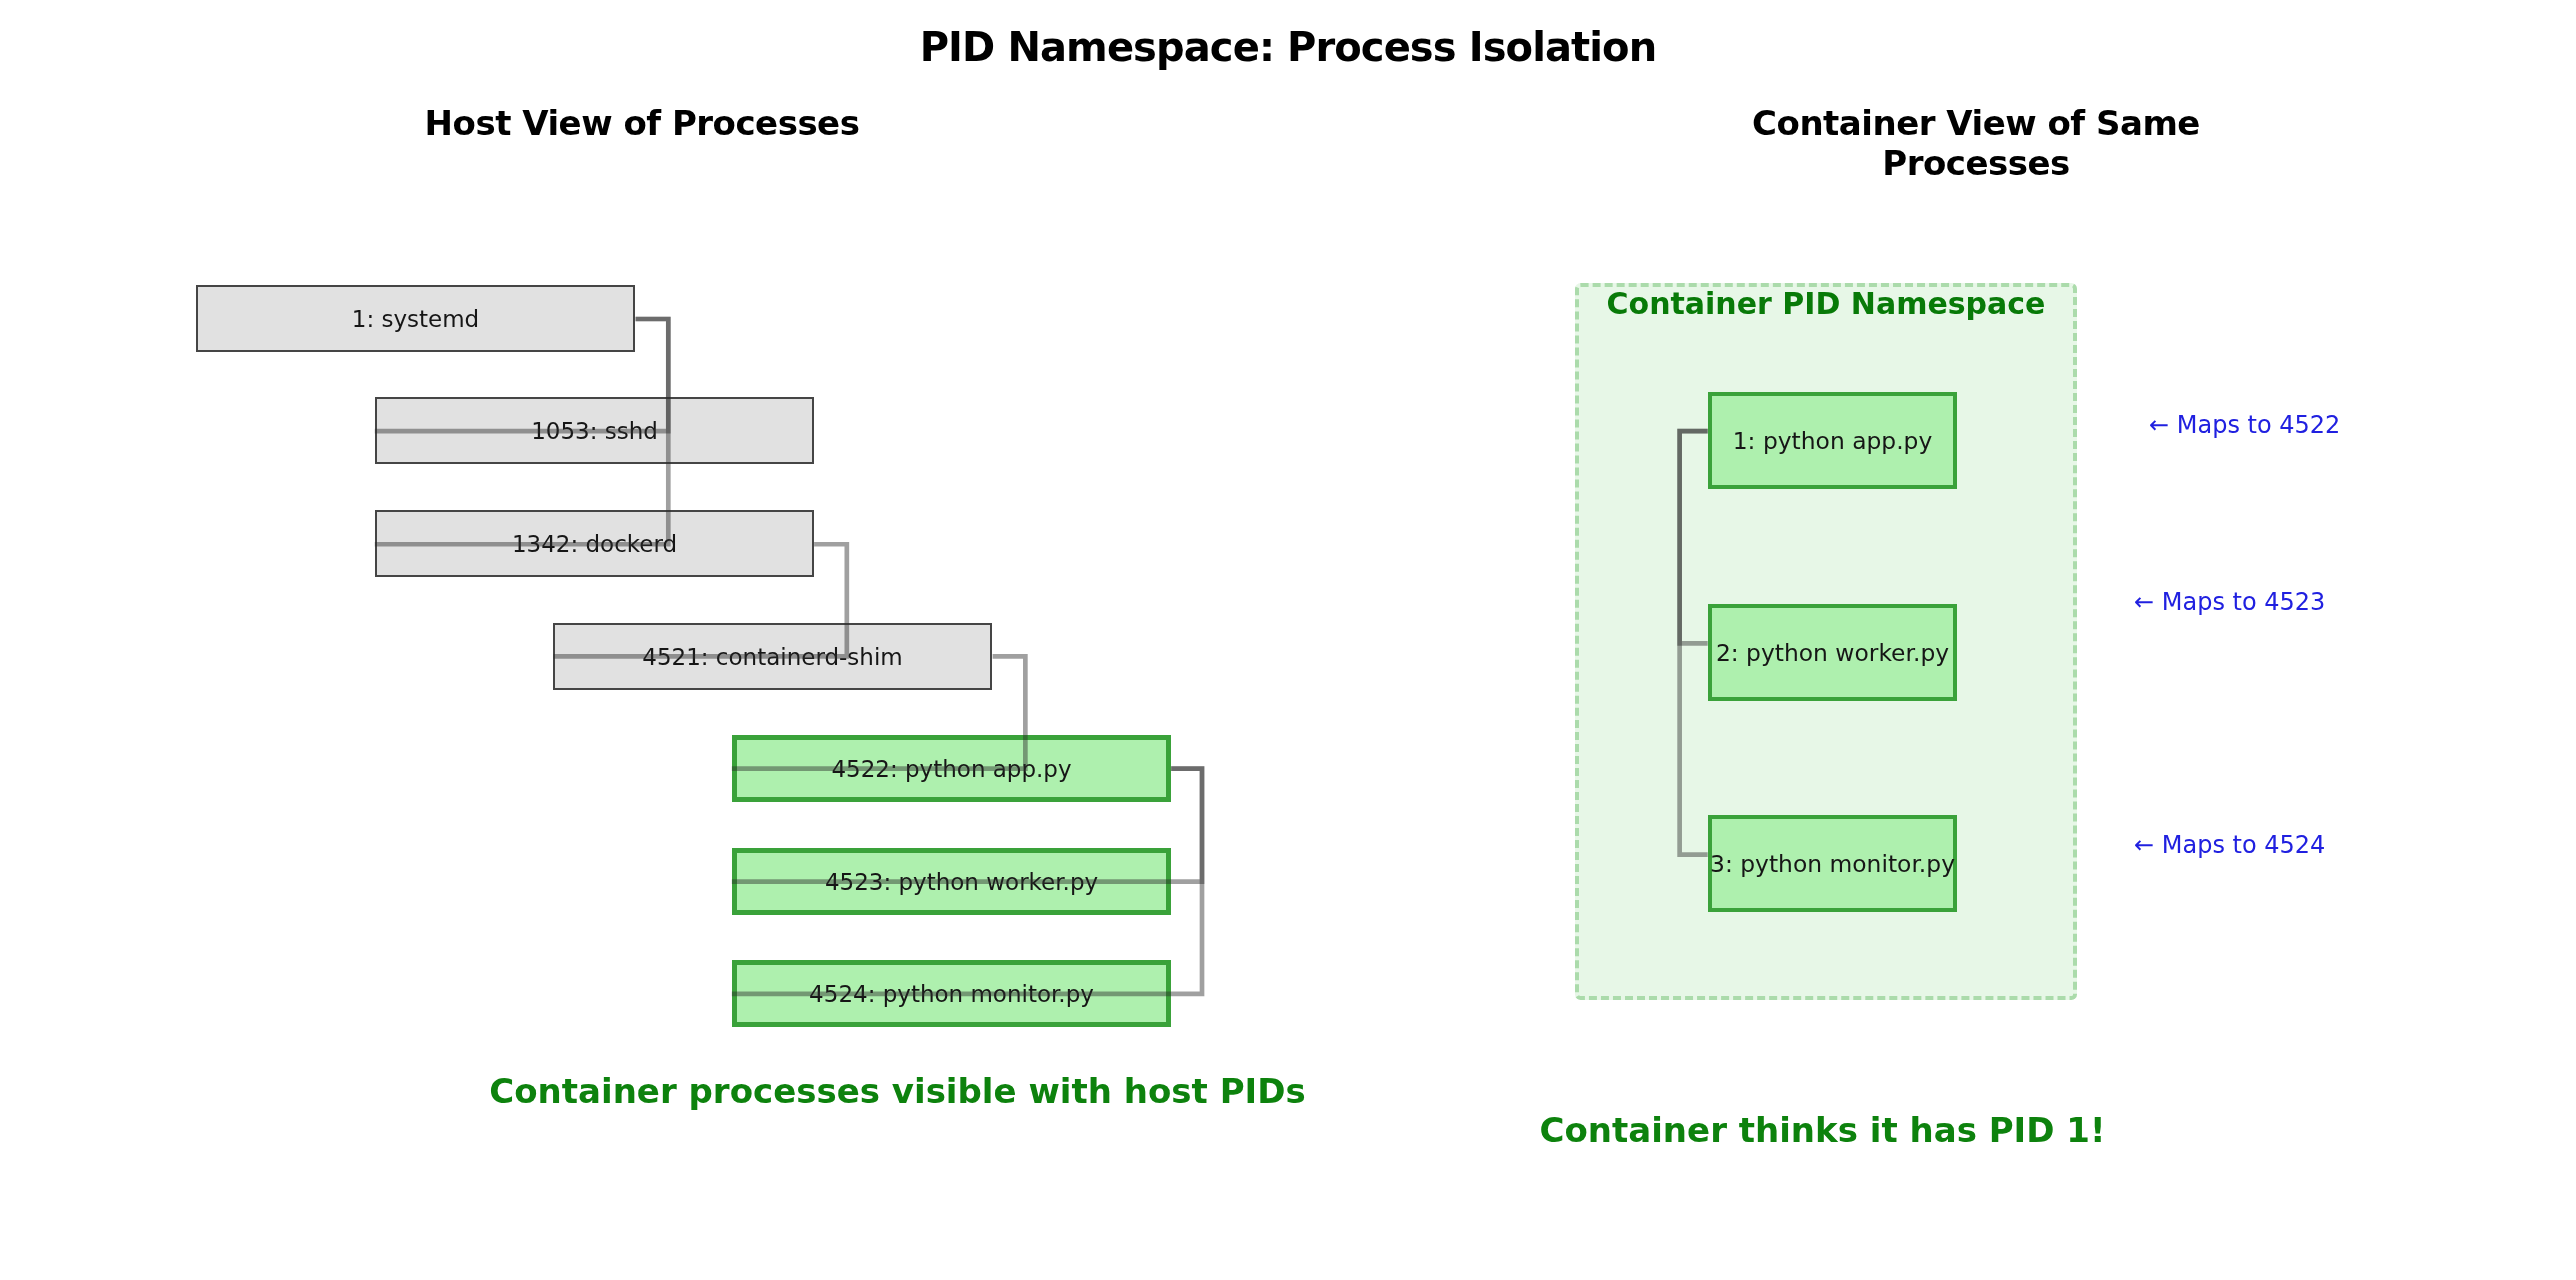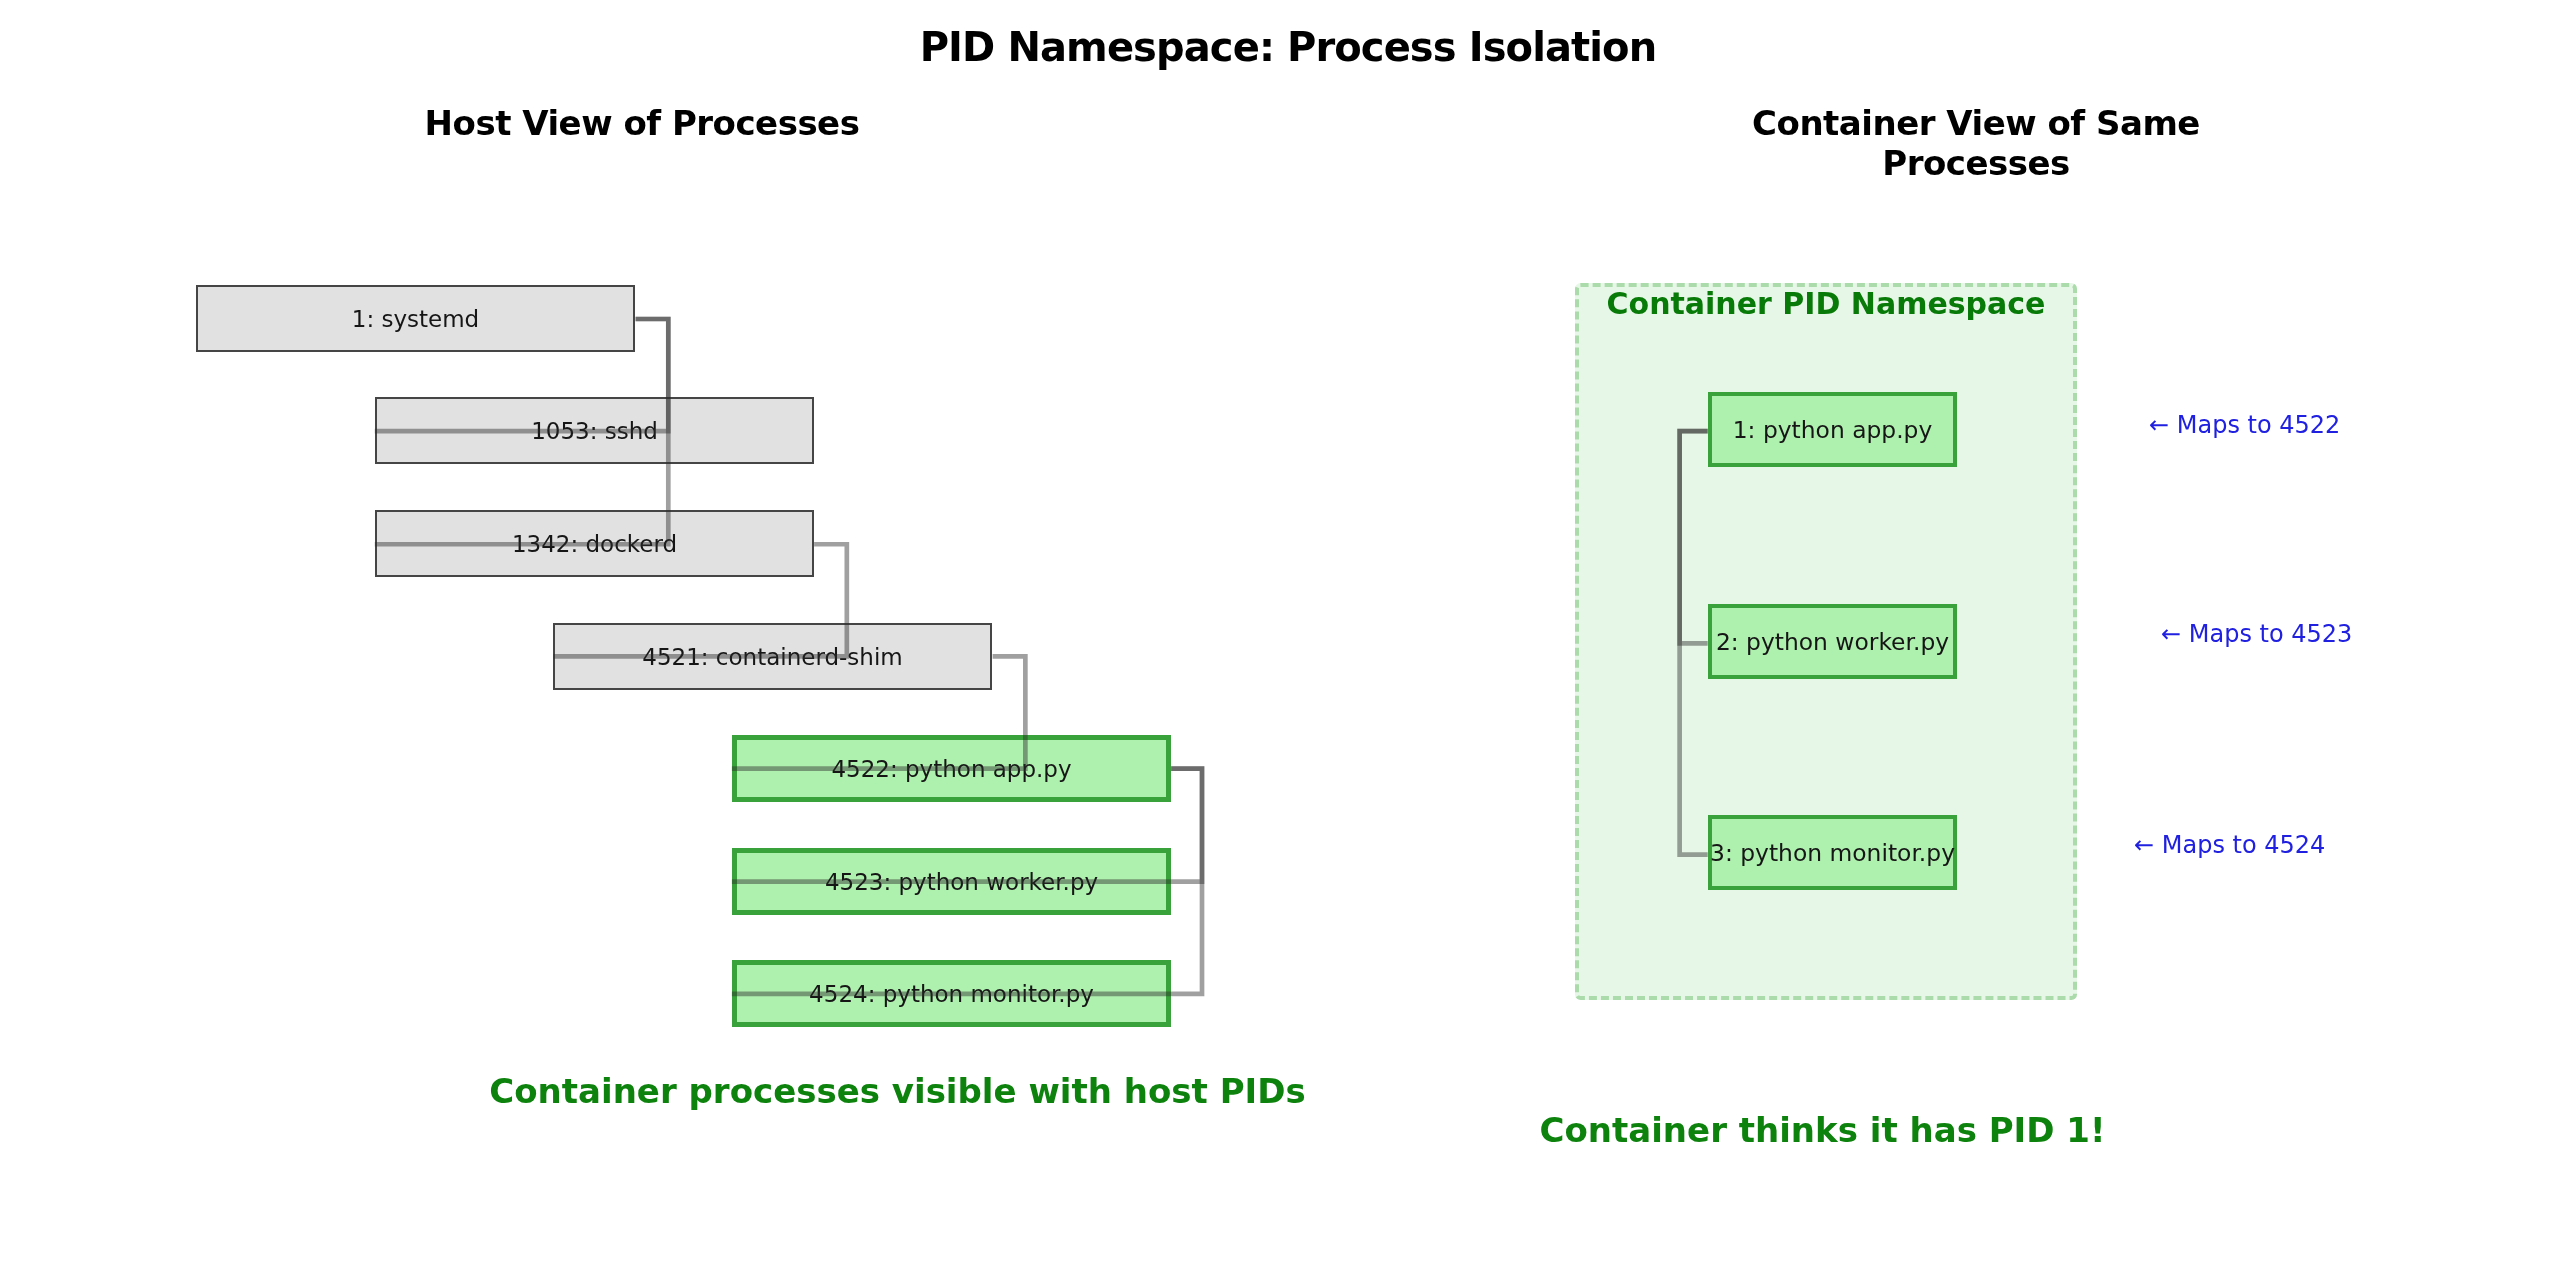--- a/index.html
+++ b/index.html
@@ -27,21 +27,21 @@
   .namespace-box{
     position:absolute;left:1575px;top:283px;width:502px;height:717px;
     box-sizing:border-box;background:#e7f7e7;
     border:4.7px dashed #abdbab;border-radius:5.6px;
   }
   .namespace-title{
     position:absolute;left:1575px;top:286px;width:502px;text-align:center;
     font-size:30px;font-weight:bold;color:#087a08;
   }
   .cbox{
-    position:absolute;box-sizing:border-box;left:1708px;width:249px;height:75px;
+    position:absolute;box-sizing:border-box;left:1708px;width:249px;height:97px;
     background:#aef0ae;border:4.7px solid #3aa23a;
     display:flex;align-items:center;justify-content:center;
     white-space:nowrap;font-size:23.4px;color:#161616;
   }
   .maps-label{
     position:absolute;left:2134px;font-size:24px;color:#2020e0;white-space:nowrap;
   }
   .caption{
     position:absolute;width:935px;text-align:center;
     font-size:34px;font-weight:bold;color:#0d820d;white-space:nowrap;
@@ -89,21 +89,21 @@
     <span>1: python app.py</span>
   </div>
   <div class="cbox" style="top:604px;">
     <span>2: python worker.py</span>
   </div>
   <div class="cbox" style="top:815px;">
     <span>3: python monitor.py</span>
   </div>
 
   <div class="maps-label" style="top:411px;margin-left:15px;">← Maps to 4522</div>
-  <div class="maps-label" style="top:620px;margin-left:27px;">← Maps to 4523</div>
+  <div class="maps-label" style="top:588px;">← Maps to 4523</div>
   <div class="maps-label" style="top:831px;">← Maps to 4524</div>
 
   <div class="caption caption-host">Container processes visible with host PIDs</div>
   <div class="caption caption-container">Container thinks it has PID 1!</div>
 
   <svg class="connectors" width="2576" height="1281" viewBox="0 0 2756 1370">
     <path d="M680 341 H715 V461 H401"></path>
     <path d="M680 341 H715 V582 H401"></path>
     <path d="M871 582 H906 V702 H592"></path>
     <path d="M1062 702 H1097 V822 H783"></path>

